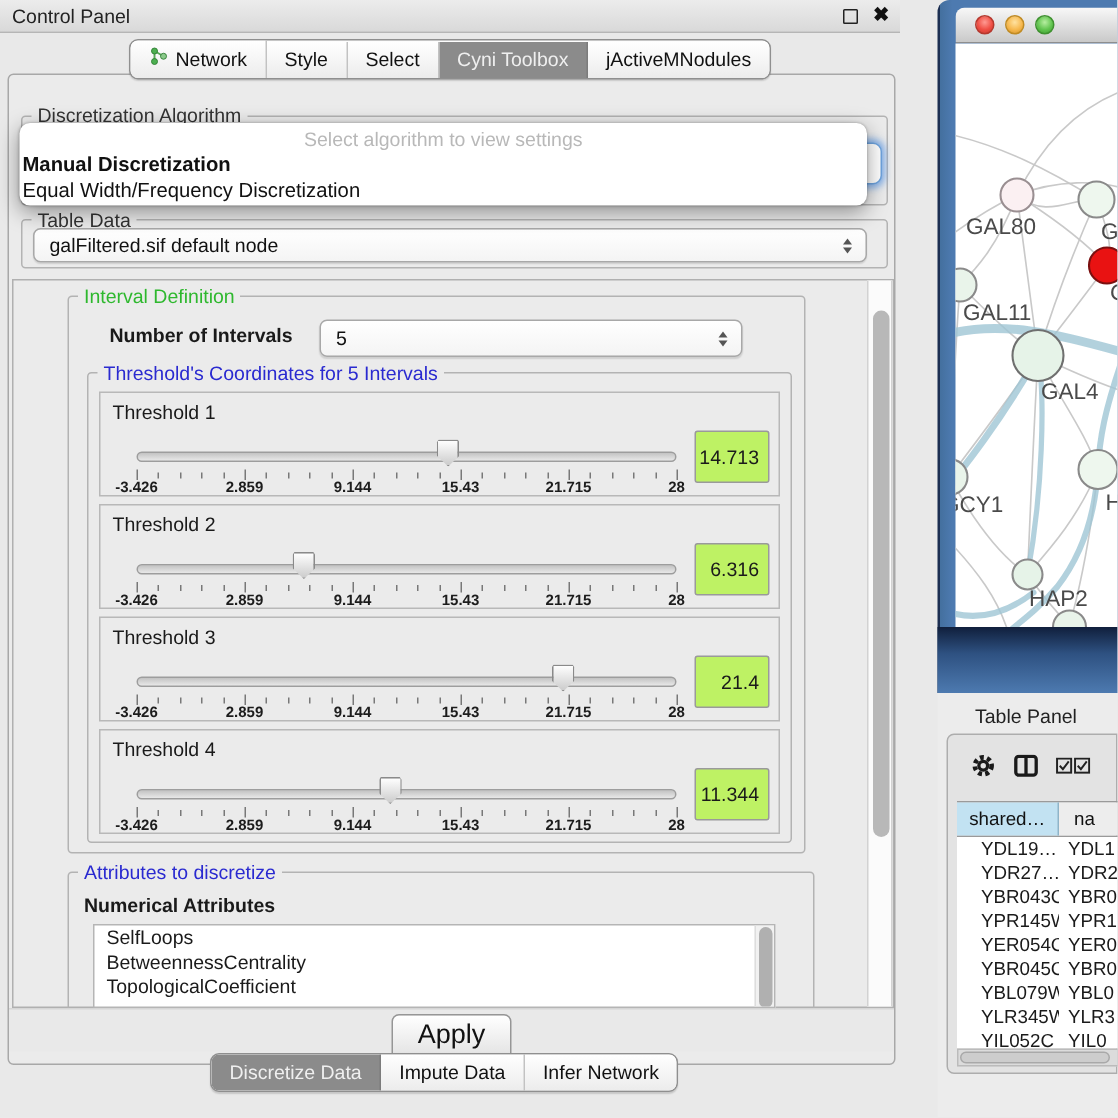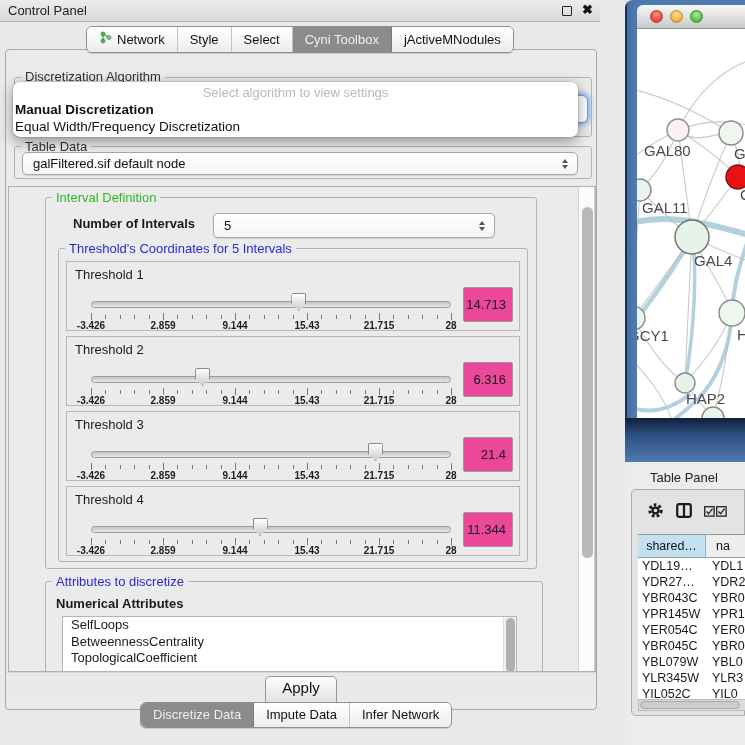--- a/index.html
+++ b/index.html
@@ -9,21 +9,21 @@
 
   
   .cp-titlebar { left:0; top:0; width:600px; height:22px; background:linear-gradient(#ececec,#d9d9d9); border-bottom:1px solid #b6b6b6; }
   .cp-title { position:absolute; left:8px; top:3px; font-size:13px; color:#222; }
   .float-btn { position:absolute; left:562px; top:6px; width:10px; height:10px; border:1.6px solid #222; border-radius:1px; }
   .close-btn { position:absolute; left:582px; top:2px; font-size:13px; font-weight:bold; color:#111; }
 
   .main-panel { left:5px; top:49px; width:592px; height:661px; background:#ebebeb; border:1px solid #a8a8a8; border-radius:4px; }
 
   
-  .seg-group { display:inline-flex; border:1px solid #8f8f8f; border-radius:6px; overflow:hidden; background:#fdfdfd; box-shadow:0 1px 1px rgba(0,0,0,.15); }
+  .seg-group { display:inline-flex; border:1px solid #8f8f8f; border-radius:6px; overflow:hidden; background:#fdfdfd; box-shadow:0 1px 1px rgba(0,0,0,.15);align-items:center; }
   .seg { padding:4px 12px 5px 12px; font-size:13px; color:#111; background:linear-gradient(#ffffff,#ececec); border-right:1px solid #c2c2c2; display:flex; align-items:center; gap:5px; white-space:nowrap; }
   .seg:last-child { border-right:none; }
   .seg.sel { background:#8b8b8b; color:#efefef; border-right:1px solid #7c7c7c; }
   .top-tabs { left:86px; top:26px; }
   .bottom-tabs { left:140px; top:702px; }
 
   
   .groupbox { position:absolute; border:1px solid #b3b3b3; border-radius:3px; }
   .gtitle { position:absolute; top:-8px; left:6px; background:#ebebeb; padding:0 4px; font-size:13px; white-space:nowrap; }
   .gtitle.green { color:#2eb82e; }
@@ -54,31 +54,31 @@
 
   
   .thresh { position:absolute; left:66px; width:454px; height:70px; background:#ebebeb; border:1px solid #b8b8b8; }
   .tlabel { position:absolute; left:8px; top:5px; font-weight:normal; font-size:13px; }
   .track { position:absolute; left:24px; top:39px; width:360px; height:7px; border:1px solid #9d9d9d; border-radius:4px; background:linear-gradient(#c3c3c3,#e8e8e8); }
   .handle { position:absolute; top:31px; width:15px; height:18px; background:linear-gradient(#fefefe,#cccccc); border:1px solid #8a8a8a; clip-path:polygon(8% 0,92% 0,100% 10%,100% 60%,50% 100%,0 60%,0 10%); }
   .tick { position:absolute; width:1px; background:#787878; }
   .tick.minor { top:53px; height:4px; }
   .tick.major { top:51px; height:7px; }
   .ticklab { position:absolute; top:58px; transform:translateX(-50%); font-size:10px; font-weight:bold; color:#1c1c1c; }
-  .tvalue { position:absolute; left:396px; top:25px; width:50px; height:35px; background:#ec4899; border:1px solid #9a9a9a; border-radius:2px; font-size:13px; text-align:right; line-height:33px; padding-right:6px; }
+  .tvalue { position:absolute; left:396px; top:25px; width:50px; height:35px; background:#bef264; border:1px solid #9a9a9a; border-radius:2px; font-size:13px; text-align:right; line-height:33px; padding-right:6px; }
 
   
   .attr-sub { position:absolute; left:56px; top:596px; font-weight:bold; }
   .attr-list { position:absolute; left:62px; top:616px; width:455px; height:80px; background:#fff; border:1px solid #b5b5b5; overflow:hidden; }
   .attr-item { line-height:16.5px; padding-left:8px; font-size:13px; }
   .attr-scroll { position:absolute; right:0; top:0; width:13px; height:100%; background:#f1f1f1; border-left:1px solid #ddd; }
   .attr-thumb { position:absolute; left:2px; top:1px; width:9px; height:54px; background:#b0b0b0; border-radius:5px; }
 
   .apply-row { left:6px; top:672px; width:590px; height:29px; background:#e9e9e9; border-top:1px solid #d6d6d6; text-align:center; }
-  .apply-btn { display:inline-block; margin-top:3px; padding:2px 16px 14px 16px; background:linear-gradient(#ffffff,#d9d9d9); border:1px solid #969696; border-radius:5px; font-size:15px; color:#111; }
+  .apply-btn { display:inline-block; margin-top:3px; padding:2px 16px 14px 16px; background:linear-gradient(#ffffff,#d9d9d9); border:1px solid #969696; border-radius:5px; font-size:18px; color:#111; }
 
   
   .net-window { left:625px; top:0; width:120px; height:462px; background:linear-gradient(90deg,#1c2f52 0px,#1c2f52 2px,#44709f 2px,#4d7ab0 10px); border-top-left-radius:8px; }
   .net-titlebar { position:absolute; left:12px; top:5px; width:108px; height:24px; background:linear-gradient(#f8f8f8,#c9c9c9); border-top-left-radius:6px; border-bottom:1px solid #8e8e8e; display:flex; align-items:center; padding-left:13px; gap:7px; }
   .light { width:13px; height:13px; border-radius:50%; }
   .light.red    { background:radial-gradient(circle at 50% 35%, #ff9a92 0%, #ef4e44 55%, #c73a31 100%); border:1px solid #b5382e; }
   .light.yellow { background:radial-gradient(circle at 50% 35%, #ffe2a0 0%, #f6b84e 55%, #d3932a 100%); border:1px solid #c08b24; }
   .light.green  { background:radial-gradient(circle at 50% 35%, #b6eea0 0%, #61c44f 55%, #3f9e32 100%); border:1px solid #3f9130; }
   .net-canvas { position:absolute; left:12px; top:29px; width:108px; height:389px; background:#ffffff; }
   .net-bottom { left:625px; top:418px; width:120px; height:44px; background:linear-gradient(#101f3c,#2e5181 40%,#4d7ab0); }
@@ -87,21 +87,21 @@
   .tp-bg { left:625px; top:462px; width:120px; height:283px; background:#ececec; }
   .tp-title { position:absolute; left:25px; top:8px; font-size:13px; color:#222; }
   .tbl-window { position:absolute; left:6px; top:27px; width:114px; height:227px; background:#e3e3e3; border:1px solid #adadad; border-radius:5px 0 0 5px; }
   .tbl-toolbar { position:absolute; left:0; top:0; width:100%; height:44px; display:flex; align-items:center; gap:12px; padding-left:15px; }
   .chk { font-size:11px; color:#222; letter-spacing:1px; }
   .tbl-header { position:absolute; left:6px; top:44px; width:108px; height:24px; display:flex; border-top:1px solid #9a9a9a; border-bottom:1px solid #9a9a9a; }
   .hcell1 { width:68px; background:#c2e2f2; border-right:1px solid #8fb4c8; text-align:center; line-height:22px; font-size:12.5px; color:#111; overflow:hidden; white-space:nowrap; }
   .hcell2 { flex:1; background:#ededed; text-align:left; padding-left:10px; line-height:22px; font-size:12.5px; color:#111; overflow:hidden; white-space:nowrap; }
   .tbl-rows { position:absolute; left:6px; top:68px; width:108px; height:141px; background:#fff; overflow:hidden; }
   .trow { display:flex; height:16px; }
-  .tcell1 { width:68px; padding-left:4px; font-size:12.5px; line-height:16px; white-space:nowrap; overflow:hidden; }
+  .tcell1 { width:68px; padding-left:16px; font-size:12.5px; line-height:16px; white-space:nowrap; overflow:hidden; }
   .tcell2 { flex:1; padding-left:6px; font-size:12.5px; line-height:16px; white-space:nowrap; overflow:hidden; }
   .hscroll { position:absolute; left:6px; top:209px; width:108px; height:12px; background:#dcdcdc; border:1px solid #bbb; }
   .hthumb { position:absolute; left:1px; top:1px; width:100px; height:8px; background:#cdcdcd; border:1px solid #a9a9a9; border-radius:5px; }
 
   svg text { font-family:"Liberation Sans", sans-serif; }
 </style>
 </head>
 <body>
 
 <div class="abs cp-titlebar">

